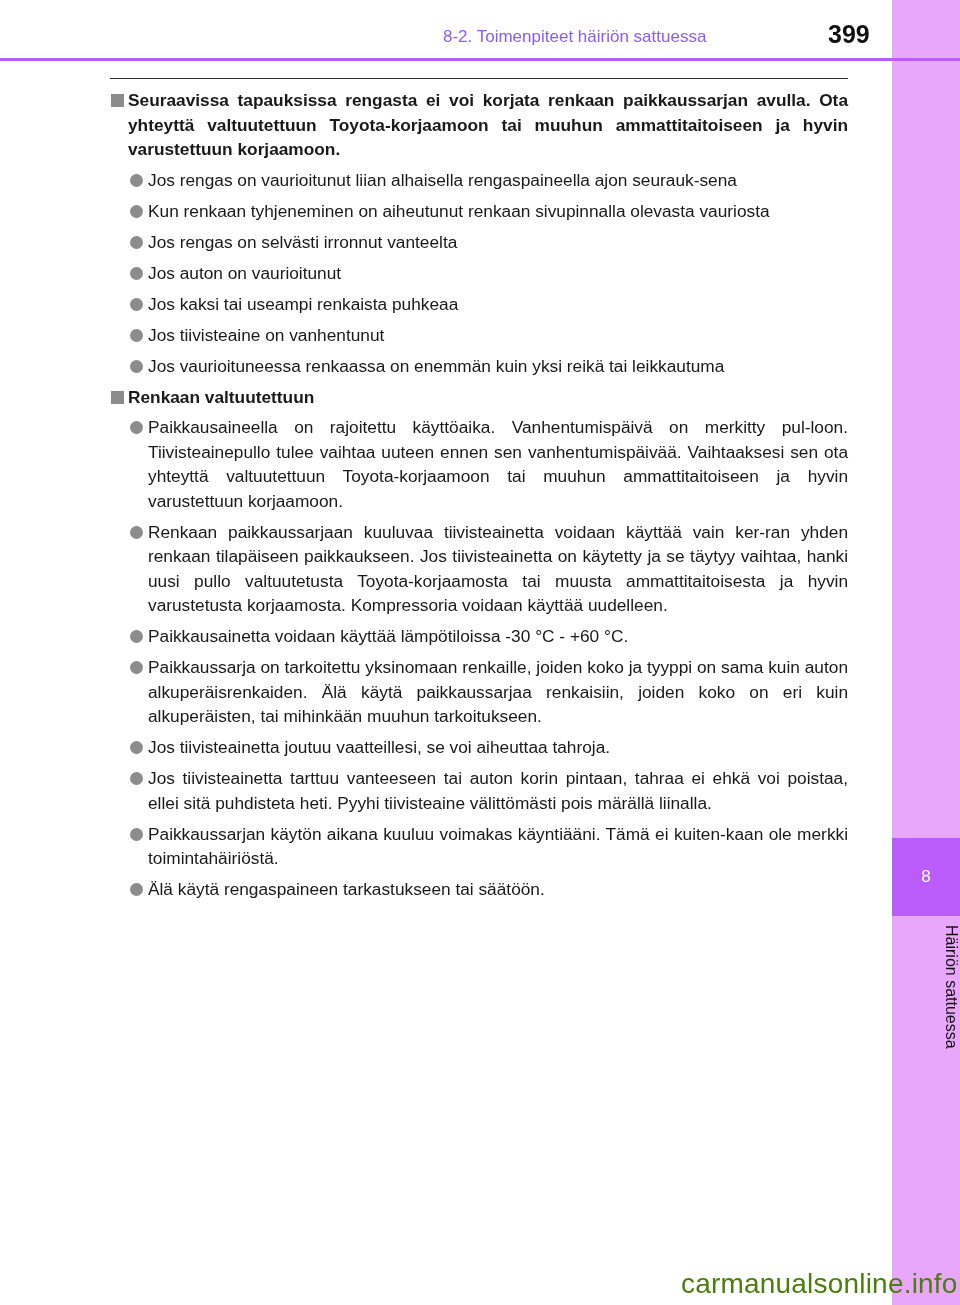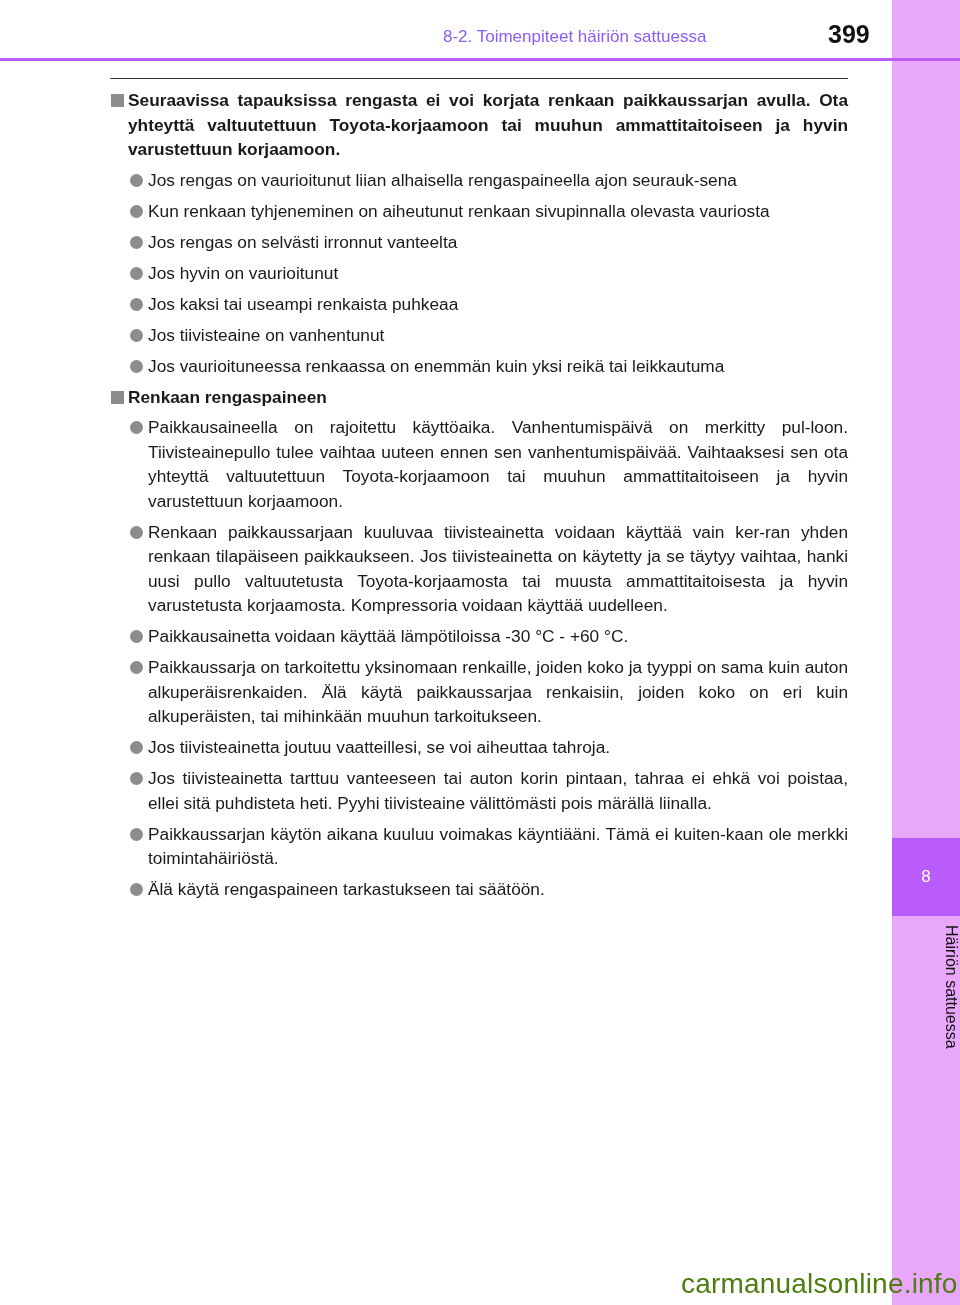--- a/index.html
+++ b/index.html
@@ -41,28 +41,28 @@
 <div class="top-rule"></div>
 
 <div class="content">
   <div class="heading">
     <span class="sq"></span>
     <span>Seuraavissa tapauksissa rengasta ei voi korjata renkaan paikkaussarjan avulla. Ota yhteyttä valtuutettuun Toyota-korjaamoon tai muuhun ammattitaitoiseen ja hyvin varustettuun korjaamoon.</span>
   </div>
   <div class="bullet"><span class="dot"></span><span>Jos rengas on vaurioitunut liian alhaisella rengaspaineella ajon seurauk-sena</span></div>
   <div class="bullet"><span class="dot"></span><span>Kun renkaan tyhjeneminen on aiheutunut renkaan sivupinnalla olevasta vauriosta</span></div>
   <div class="bullet"><span class="dot"></span><span>Jos rengas on selvästi irronnut vanteelta</span></div>
-  <div class="bullet"><span class="dot"></span><span>Jos hyvin on vaurioitunut</span></div>
+  <div class="bullet"><span class="dot"></span><span>Jos auton on vaurioitunut</span></div>
   <div class="bullet"><span class="dot"></span><span>Jos kaksi tai useampi renkaista puhkeaa</span></div>
   <div class="bullet"><span class="dot"></span><span>Jos tiivisteaine on vanhentunut</span></div>
   <div class="bullet"><span class="dot"></span><span>Jos vaurioituneessa renkaassa on enemmän kuin yksi reikä tai leikkautuma</span></div>
 
   <div class="heading">
     <span class="sq"></span>
-    <span>Renkaan rengaspaineen</span>
+    <span>Renkaan valtuutettuun</span>
   </div>
   <div class="bullet"><span class="dot"></span><span>Paikkausaineella on rajoitettu käyttöaika. Vanhentumispäivä on merkitty pul-loon. Tiivisteainepullo tulee vaihtaa uuteen ennen sen vanhentumispäivää. Vaihtaaksesi sen ota yhteyttä valtuutettuun Toyota-korjaamoon tai muuhun ammattitaitoiseen ja hyvin varustettuun korjaamoon.</span></div>
   <div class="bullet"><span class="dot"></span><span>Renkaan paikkaussarjaan kuuluvaa tiivisteainetta voidaan käyttää vain ker-ran yhden renkaan tilapäiseen paikkaukseen. Jos tiivisteainetta on käytetty ja se täytyy vaihtaa, hanki uusi pullo valtuutetusta Toyota-korjaamosta tai muusta ammattitaitoisesta ja hyvin varustetusta korjaamosta. Kompressoria voidaan käyttää uudelleen.</span></div>
   <div class="bullet"><span class="dot"></span><span>Paikkausainetta voidaan käyttää lämpötiloissa -30 °C - +60 °C.</span></div>
   <div class="bullet"><span class="dot"></span><span>Paikkaussarja on tarkoitettu yksinomaan renkaille, joiden koko ja tyyppi on sama kuin auton alkuperäisrenkaiden. Älä käytä paikkaussarjaa renkaisiin, joiden koko on eri kuin alkuperäisten, tai mihinkään muuhun tarkoitukseen.</span></div>
   <div class="bullet"><span class="dot"></span><span>Jos tiivisteainetta joutuu vaatteillesi, se voi aiheuttaa tahroja.</span></div>
   <div class="bullet"><span class="dot"></span><span>Jos tiivisteainetta tarttuu vanteeseen tai auton korin pintaan, tahraa ei ehkä voi poistaa, ellei sitä puhdisteta heti. Pyyhi tiivisteaine välittömästi pois märällä liinalla.</span></div>
   <div class="bullet"><span class="dot"></span><span>Paikkaussarjan käytön aikana kuuluu voimakas käyntiääni. Tämä ei kuiten-kaan ole merkki toimintahäiriöstä.</span></div>
   <div class="bullet"><span class="dot"></span><span>Älä käytä rengaspaineen tarkastukseen tai säätöön.</span></div>
 </div>

